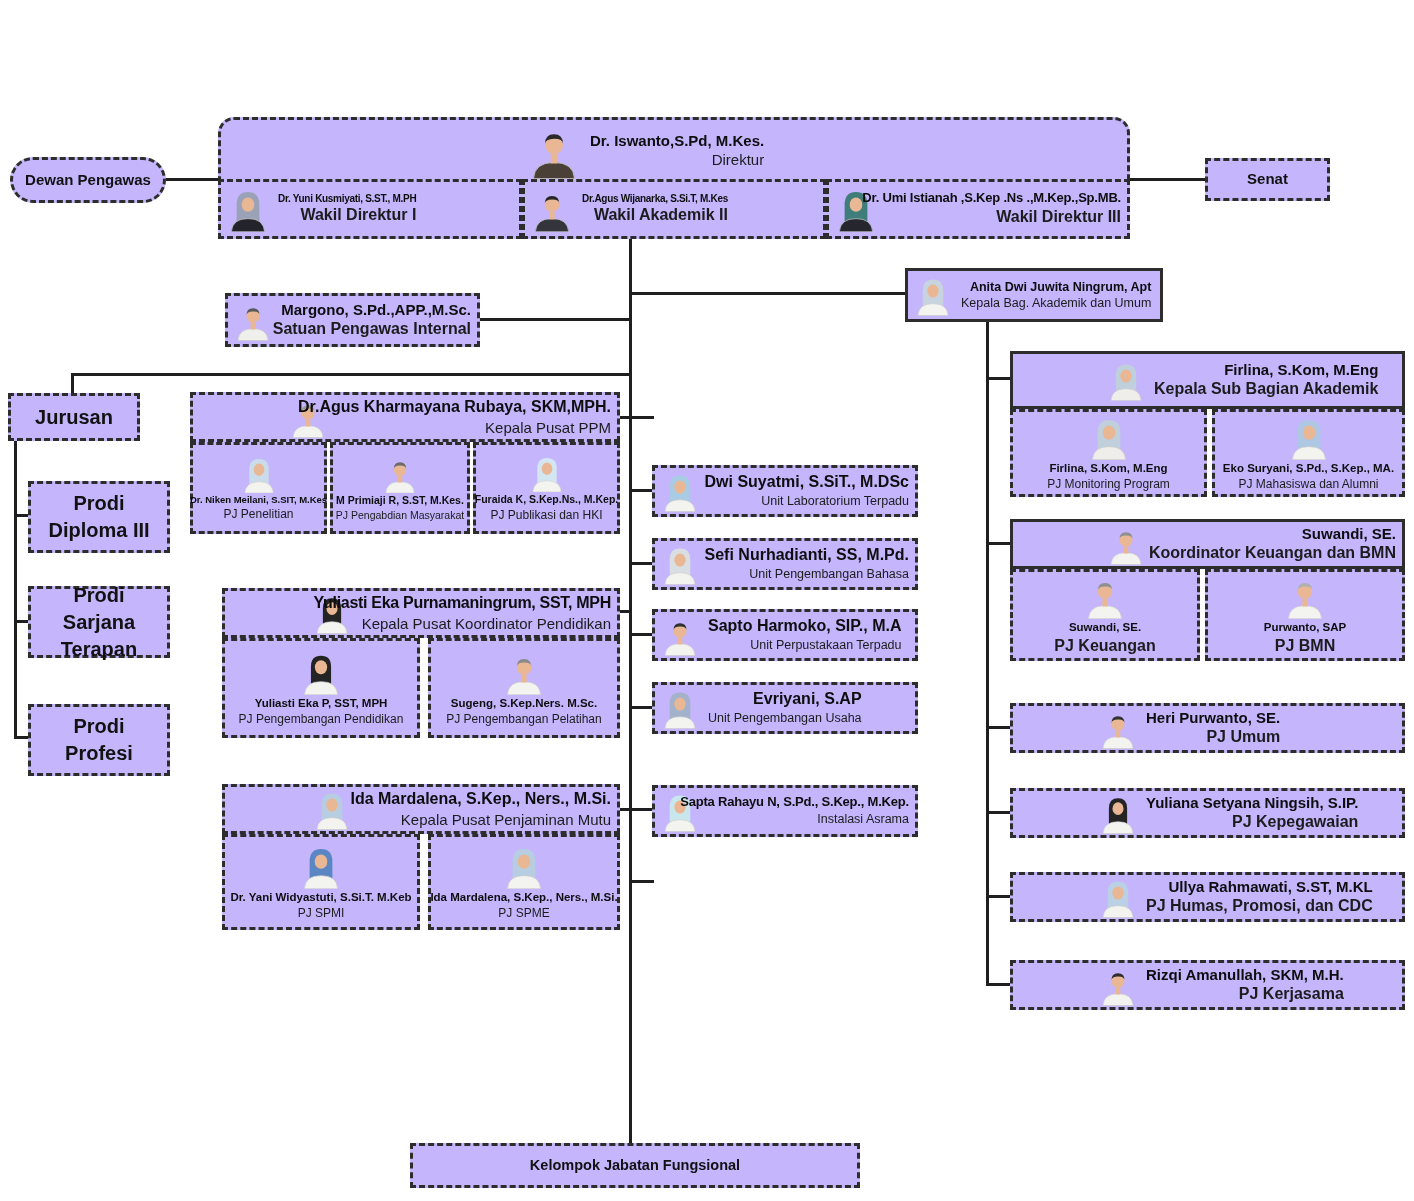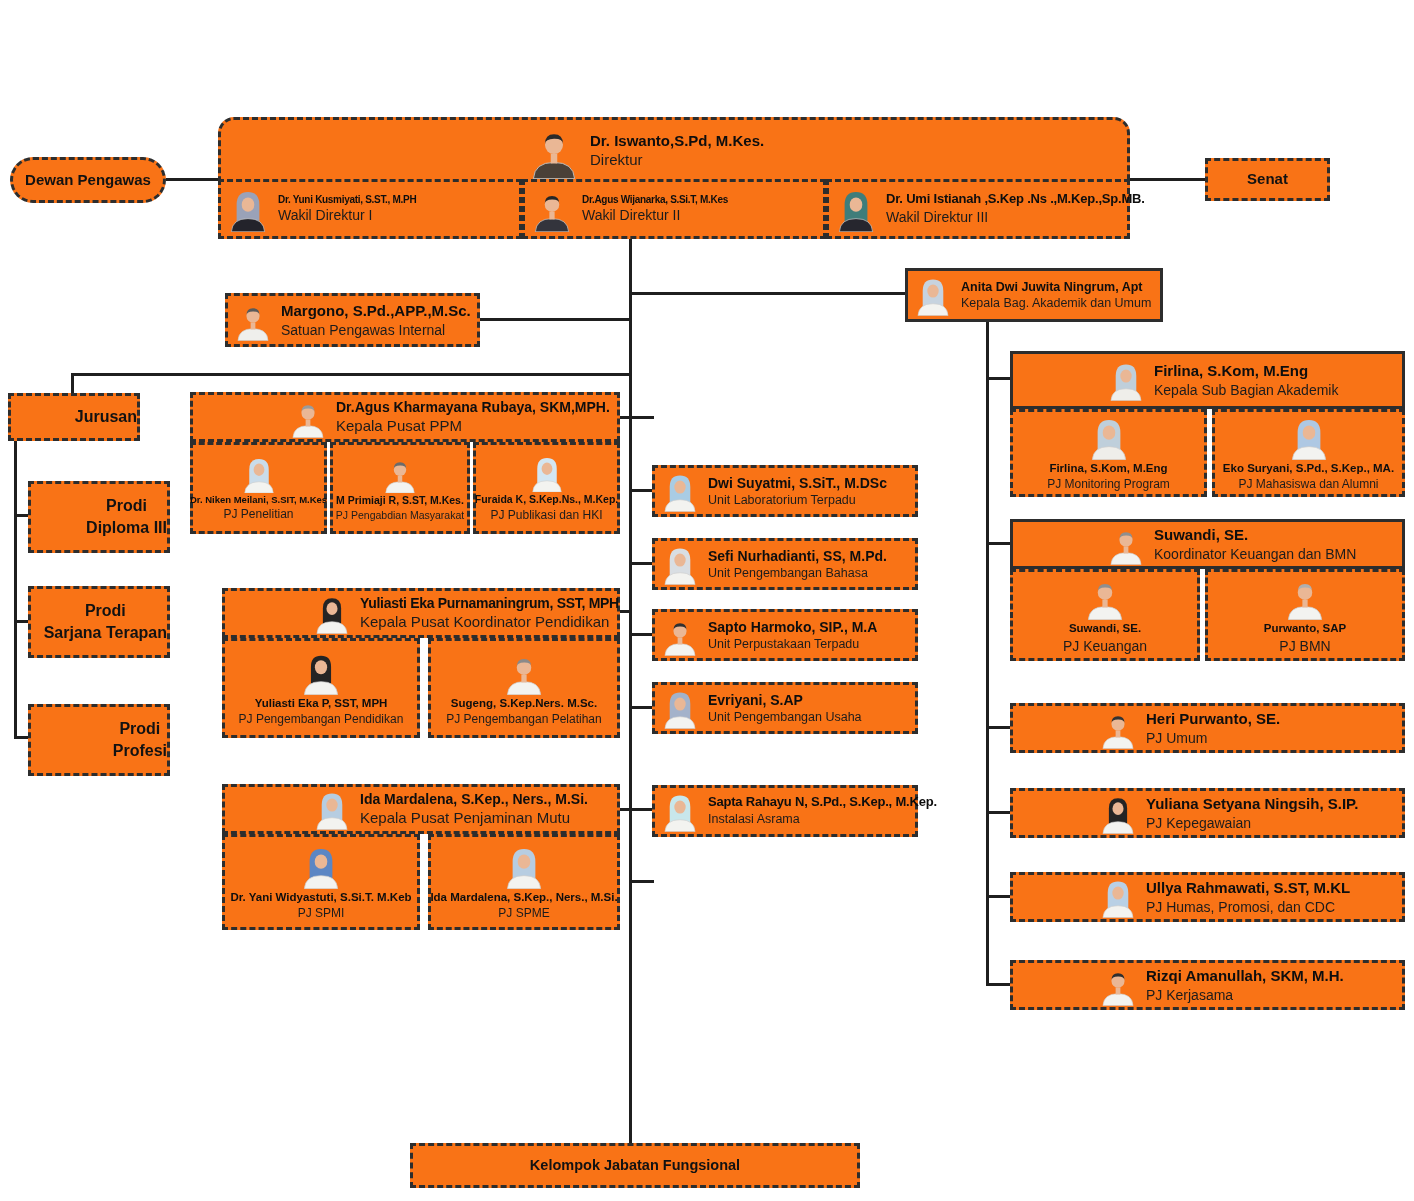--- a/index.html
+++ b/index.html
@@ -1,56 +1,56 @@
 <!DOCTYPE html>
 <html><head>
 <meta charset="utf-8">
 <style>
   html,body{margin:0;padding:0;background:#ffffff;}
   body{font-family:"Liberation Sans","DejaVu Sans",sans-serif;color:#121212;}
   #canvas{position:relative;width:1414px;height:1201px;background:#fff;overflow:hidden;}
 
   
-  .b{position:absolute;box-sizing:border-box;background:#f97316;border:3px dashed #2d2d2d;}
+  .b{position:absolute;box-sizing:border-box;background:#c4b5fd;border:3px dashed #2d2d2d;}
   .b.solid{border-style:solid;}
   .b.r16{border-radius:16px;}
   .b.r22{border-radius:24px;}
 
   
   .hl{position:absolute;height:3px;background:#1f1f1f;}
   .vl{position:absolute;width:3px;background:#1f1f1f;}
 
   
   .row{display:flex;align-items:center;gap:9px;height:100%;padding:2px 6px;box-sizing:border-box;}
-  .txt{display:flex;flex-direction:column;align-items:flex-start;line-height:1.3;min-width:0;}
+  .txt{display:flex;flex-direction:column;align-items:flex-end;line-height:1.3;min-width:0;}
   .col{display:flex;flex-direction:column;align-items:center;justify-content:center;gap:1px;height:100%;padding:3px 2px;box-sizing:border-box;text-align:center;line-height:1.3;}
   .nm{font-weight:700;color:#0e0e0e;white-space:nowrap;}
   .tt{font-weight:400;color:#1c1c1c;white-space:nowrap;}
   .lbl{display:flex;align-items:center;justify-content:center;height:100%;font-weight:700;text-align:center;white-space:pre-line;line-height:1.35;}
 
   .av{flex:0 0 auto;display:inline-block;}
   .av svg{display:block;width:42px;height:46px;}
   .av-lg svg{width:52px;height:57px;}
   .av-m  svg{width:38px;height:42px;}
   .av-sm svg{width:42px;height:46px;}
   .av-xs svg{width:36px;height:39px;}
 
   
   .fs9{font-size:9.5px;}
   .fs10{font-size:10.5px;}
   .fs11{font-size:13px;letter-spacing:-0.2px;}
   .fs115{font-size:11.5px;}
   .fs12{font-size:12px;}
   .fs125{font-size:12.5px;}
-  .fs13{font-size:14px;}
+  .fs13{font-size:16px;font-weight:bold;}
   .fs135{font-size:15px;}
   .fs14{font-size:10px;}
   .fs145{font-size:14.5px;}
   .fs15{font-size:15px;}
-  .fs16{font-size:16px;justify-content:flex-end;}
+  .fs16{font-size:20px;}
   .tight{letter-spacing:-0.3px;}
 
   .float-card{position:absolute;display:flex;align-items:center;gap:10px;}
 </style>
 </head>
 <body>
 
 <div id="canvas">
 
   <div class="hl" style="left:166px;top:178px;width:52px"></div>
@@ -117,21 +117,21 @@
       <span class="av">
           <svg viewBox="0 0 48 52" xmlns="http://www.w3.org/2000/svg">
             <path d="M5 52 Q6 37 24 37 Q42 37 43 52 Z" fill="#33343c" stroke="#cccccc" stroke-width="0.8"></path>
             <rect x="21" y="29" width="6" height="9" fill="#eab795"></rect>
             <circle cx="24" cy="21" r="8.3" fill="#eab795"></circle>
             <path d="M15.7 20 Q15.7 11 24 11 Q32.3 11 32.3 20 Q32 15 24 15.2 Q16 15.4 15.7 20 Z" fill="#262626"></path>
           </svg>
         </span>
       <span class="txt">
         <span class="nm fs14 tight">Dr.Agus Wijanarka, S.Si.T, M.Kes</span>
-        <span class="tt fs13">Wakil Direktur II</span>
+        <span class="tt fs13">Wakil Akademik II</span>
       </span>
     </div>
   </div>
   <div class="b" style="left:826px;top:179px;width:304px;height:60px">
     <div class="row">
       <span class="av">
           <svg viewBox="0 0 48 52" xmlns="http://www.w3.org/2000/svg">
             <path d="M11 21 Q11 6.5 24 6.5 Q37 6.5 37 21 L37 45 L11 45 Z" fill="#3f7d7a"></path>
             <path d="M5 52 Q6 37 24 37 Q42 37 43 52 Z" fill="#26262e" stroke="#cccccc" stroke-width="0.8"></path>
             <ellipse cx="24" cy="21" rx="7.2" ry="8.2" fill="#eab795"></ellipse>

